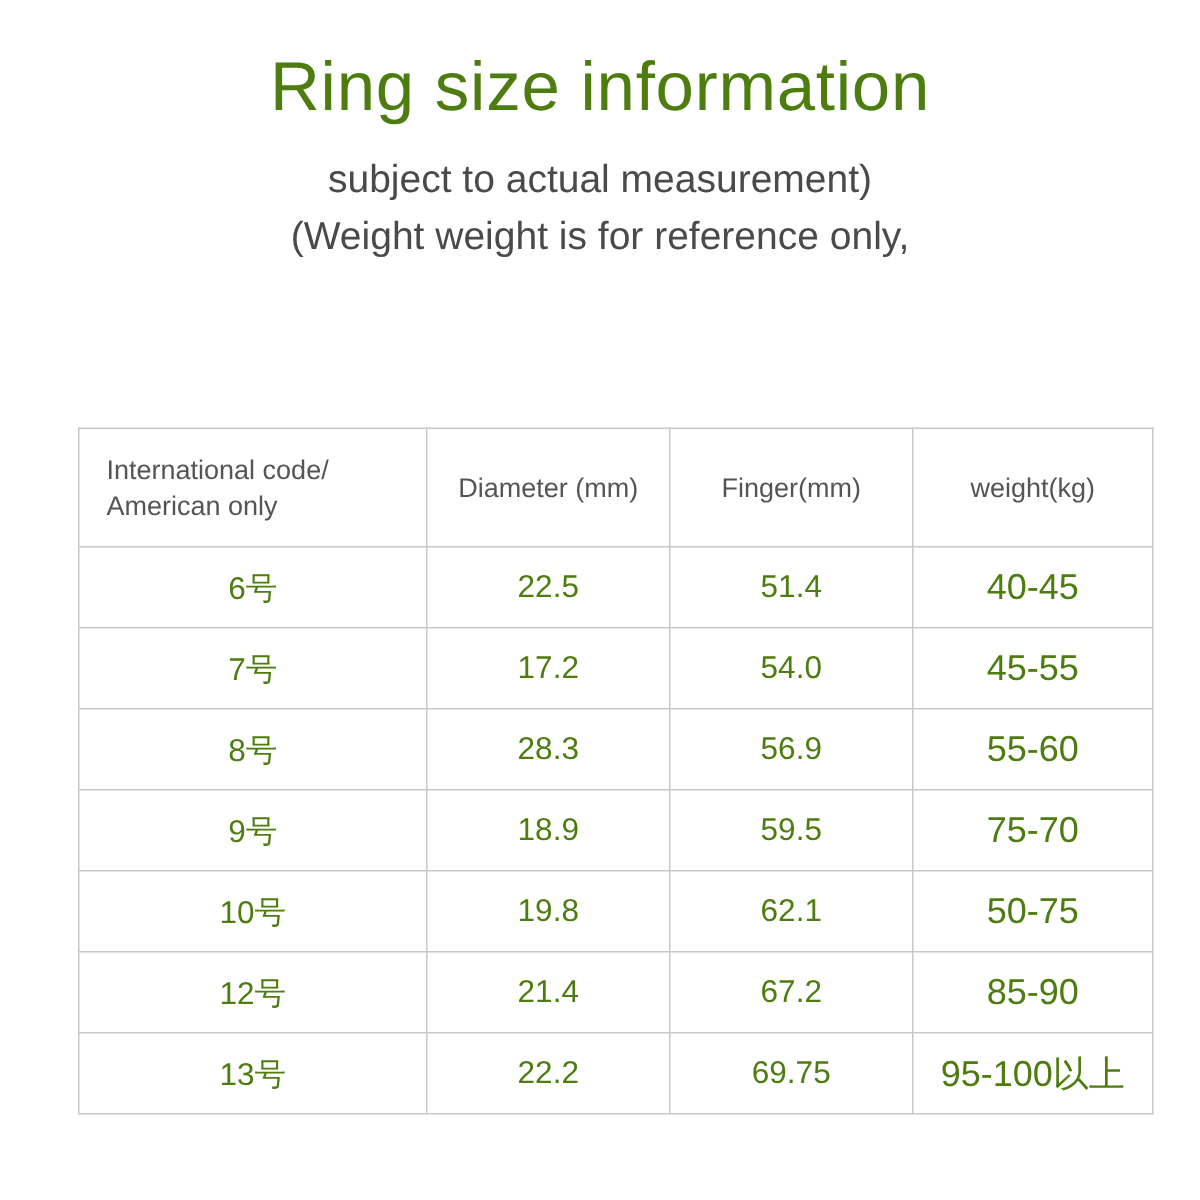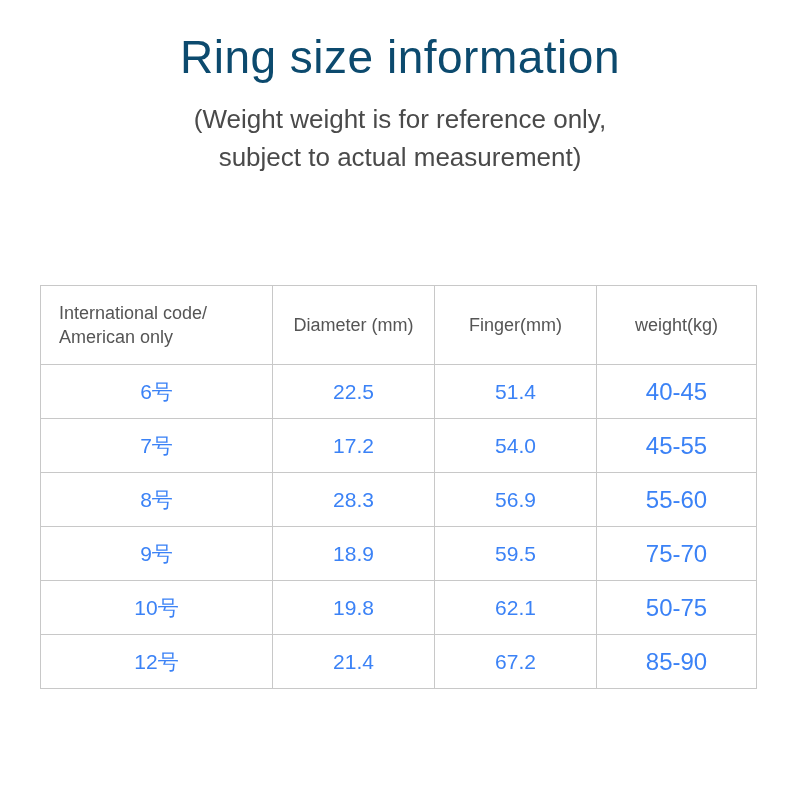--- a/index.html
+++ b/index.html
@@ -17,21 +17,21 @@
   .page {
     position: relative;
     width: 800px;
     height: 800px;
     box-sizing: border-box;
   }
   .title {
     text-align: center;
     font-size: 46px;
     font-weight: 400;
-    color: #0c4a6e;
+    color: #4d7c0f;
     letter-spacing: 0.5px;
     margin: 30px 0 0 0;
     line-height: 1.2;
   }
   .subtitle {
     text-align: center;
     font-size: 26px;
     font-weight: 400;
     color: #4a4a4a;
     line-height: 1.45;
@@ -41,27 +41,28 @@
   .table-wrap {
     position: absolute;
     left: 40px;
     top: 255px;
     width: 716px;
   }
   table.size-table {
     border-collapse: collapse;
     width: 716px;
     table-layout: fixed;
+    margin-left: 12px;
   }
   table.size-table th,
   table.size-table td {
     border: 1px solid #c8c8c8;
     text-align: center;
     font-weight: 400;
-    color: #3b82f6;
+    color: #4d7c0f;
     font-size: 19px;
     padding: 0;
   }
   table.size-table thead th {
     height: 78px;
     font-size: 18px;
     line-height: 1.35;
     color: #555555;
   }
   table.size-table thead th.code-head {
@@ -81,22 +82,22 @@
   col.c4 { width: 160px; }
 </style>
 </head>
 <body>
 
 <div class="page">
 
   <h1 class="title">Ring size information</h1>
 
   <div class="subtitle">
+    <div>subject to actual measurement)</div>
     <div>(Weight weight is for reference only,</div>
-    <div>subject to actual measurement)</div>
   </div>
 
   <div class="table-wrap">
     <table class="size-table">
       <colgroup>
         <col class="c1">
           <col class="c2">
           <col class="c3">
           <col class="c4">
       </colgroup>
@@ -141,17 +142,23 @@
           <td>19.8</td>
           <td>62.1</td>
           <td class="last-col">50-75</td>
         </tr>
         <tr>
           <td>12号</td>
           <td>21.4</td>
           <td>67.2</td>
           <td class="last-col">85-90</td>
         </tr>
+        <tr>
+          <td>13号</td>
+          <td>22.2</td>
+          <td>69.75</td>
+          <td class="last-col">95-100以上</td>
+        </tr>
       </tbody>
     </table>
   </div>
 
 </div>
 
 </body></html>

